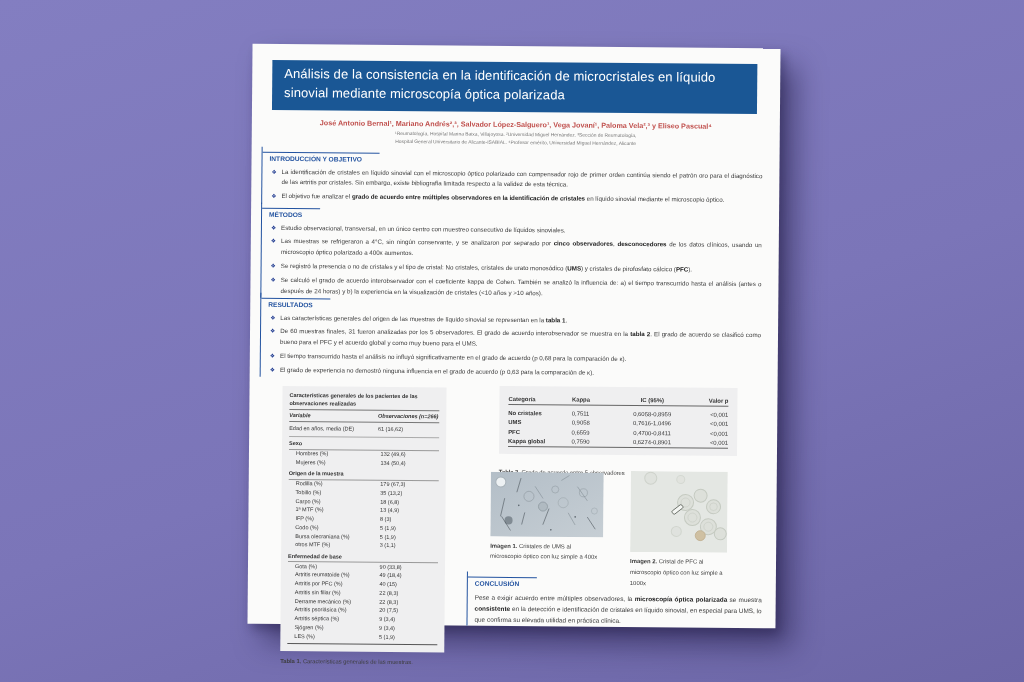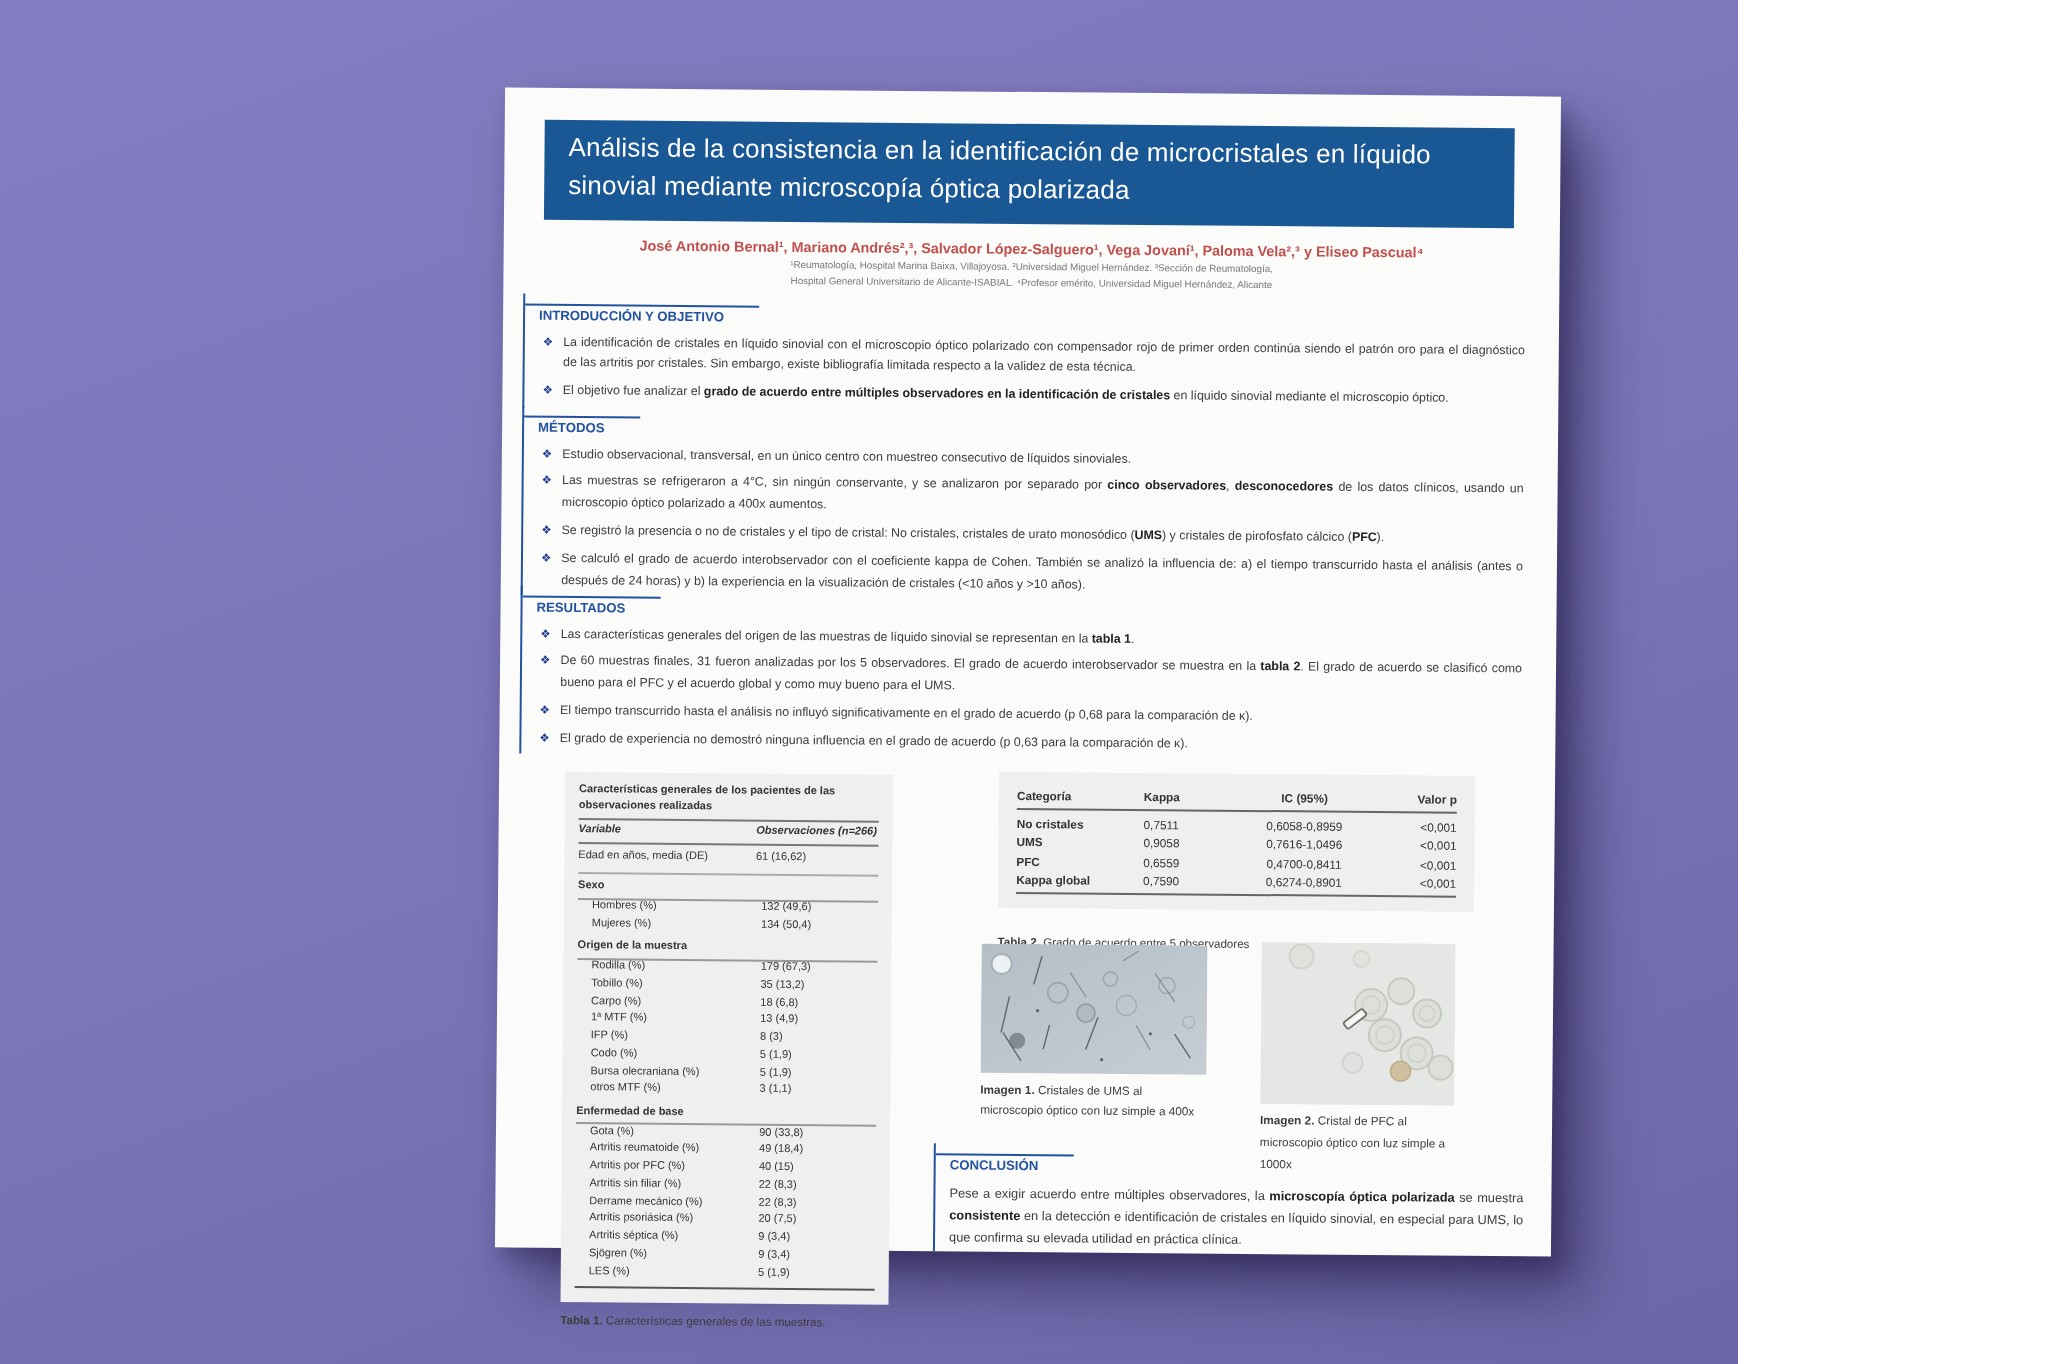--- a/index.html
+++ b/index.html
@@ -1,16 +1,16 @@
 <!DOCTYPE html>
 <html><head>
 <meta charset="utf-8">
 <style>
   html,body{margin:0;padding:0}
-  .stage{position:relative;width:869px;height:682px;overflow:hidden;
+  .stage{position:relative;width:1024px;height:682px;overflow:hidden;
          background:linear-gradient(160deg,#837ec1 0%,#7b75b8 55%,#6c66a6 100%);
          font-family:"Liberation Sans",sans-serif}
   .poster{position:absolute;left:250px;top:46px;width:528px;height:580px;background:#fbfbfa;
           transform:rotate(.5deg);transform-origin:50% 50%;
           box-shadow:16px 18px 28px rgba(25,20,60,.5),4px 6px 10px rgba(25,20,60,.3)}
 
   .titlebar{position:absolute;left:20px;top:16px;width:461px;background:#1a5795;color:#fff;
             font-size:13px;line-height:1.45;padding:5px 12px 7px;letter-spacing:.1px}
   .authors{position:absolute;top:74px;left:0;width:100%;text-align:center;color:#c0504d;
            font-size:7.2px;font-weight:700}

